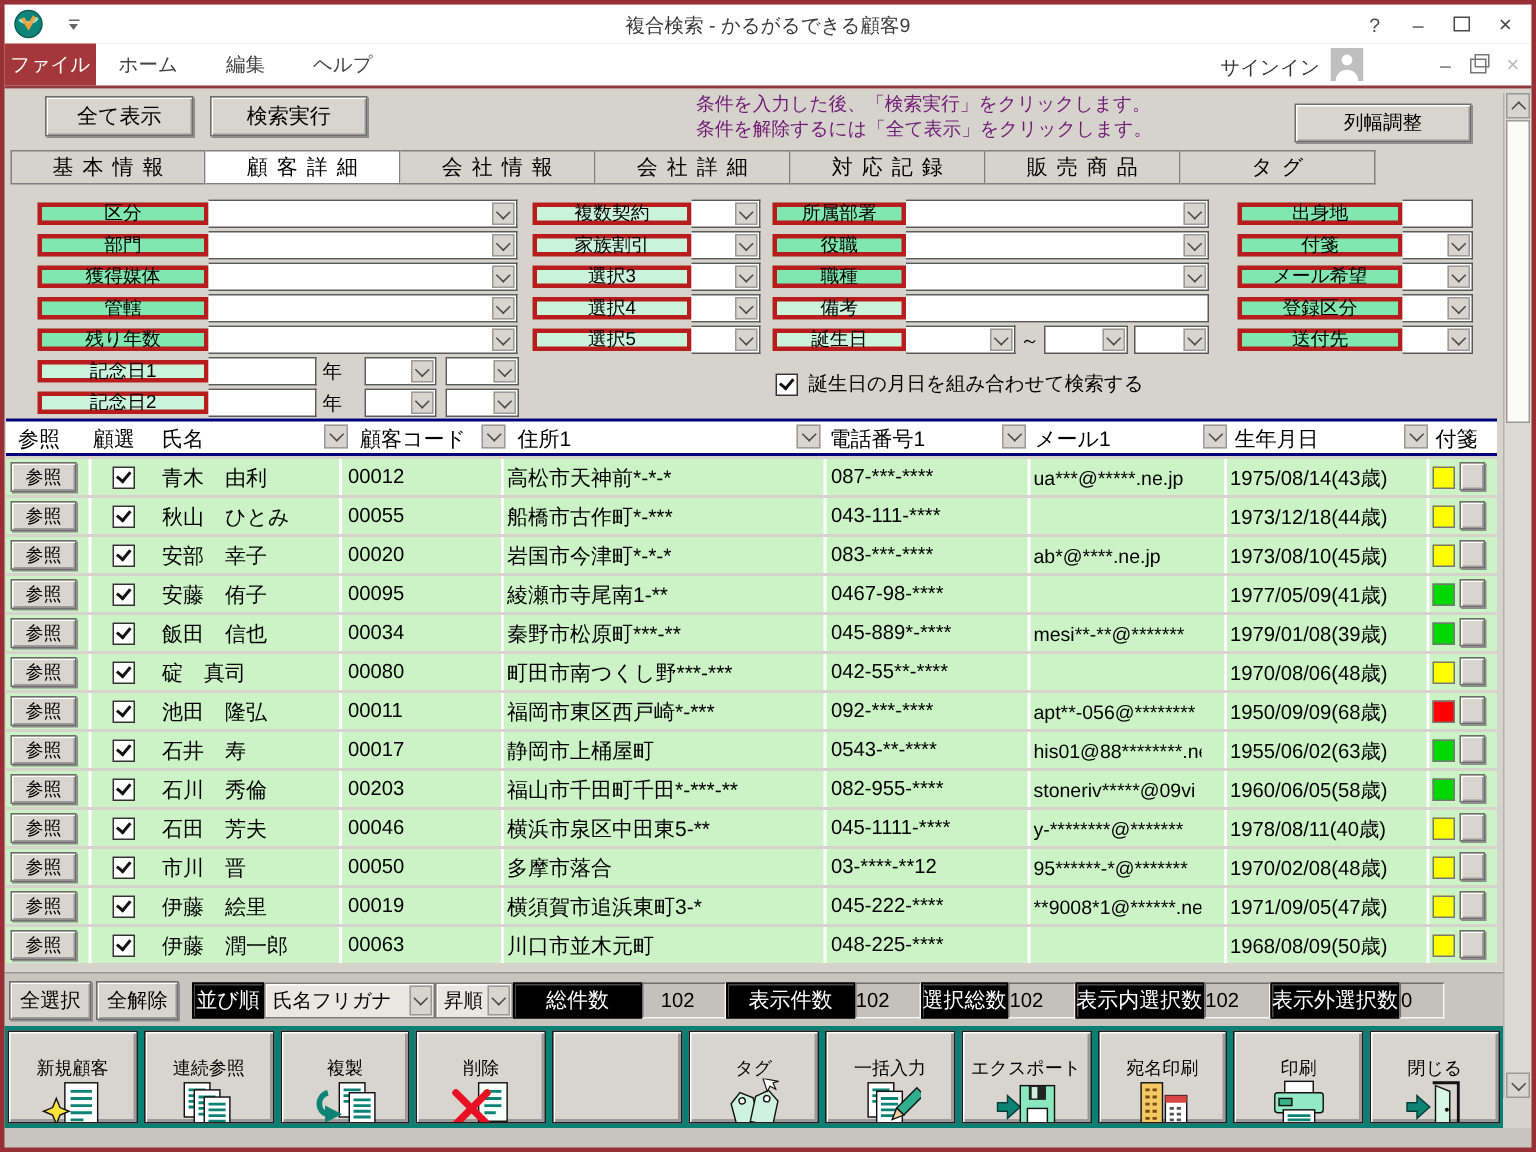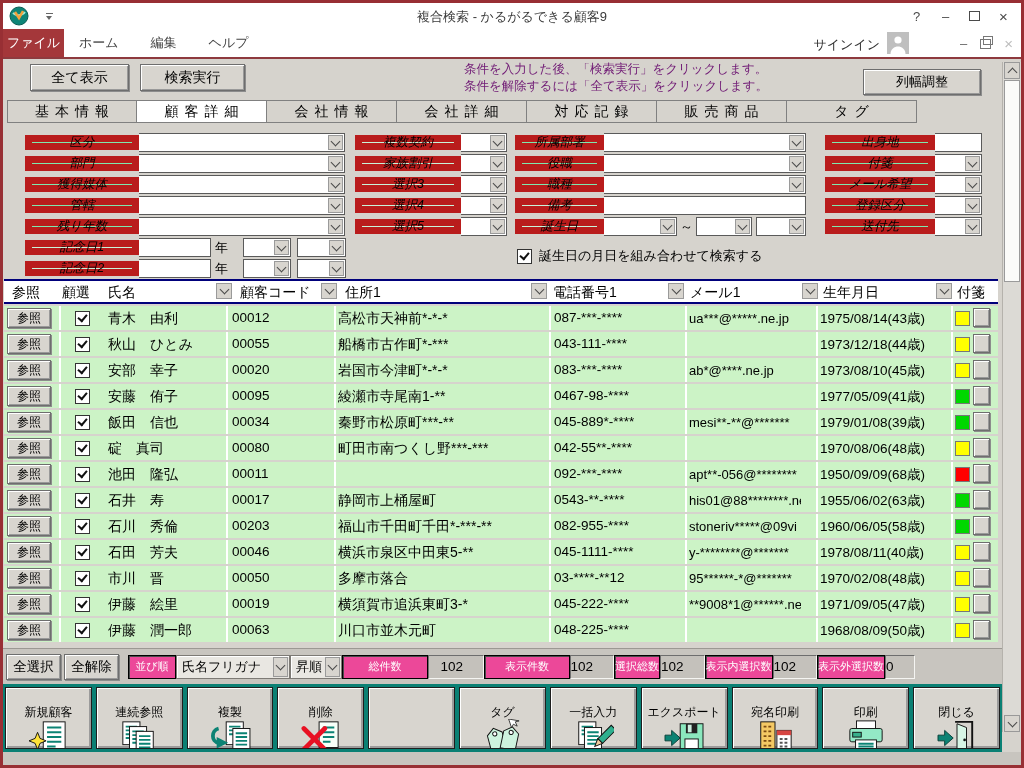--- a/index.html
+++ b/index.html
@@ -46,22 +46,22 @@
   .tab.active{background:#fff;}
 
   
   .filters{position:absolute;left:0;top:123px;width:1024px;height:156px;font-size:12.5px;}
   .fcol{position:absolute;display:flex;flex-direction:column;gap:2px;}
   .fcol.c1{left:25px;top:10px;}
   .fcol.c2{left:355px;top:10px;}
   .fcol.c3{left:515px;top:10px;}
   .fcol.c4{left:825px;top:10px;}
   .f-row{display:flex;height:19px;align-items:center;}
-  .f-label{height:15px;box-sizing:border-box;border:7px solid #b91c1c;background:var(--mint-medium,#7FE7AF);
-    display:flex;align-items:center;justify-content:center;font-style:italic;}
+  .f-label{height:15px;box-sizing:border-box;border:3px solid #b91c1c;background:var(--mint-medium,#7FE7AF);
+    display:flex;align-items:center;justify-content:center;}
   .f-label.light{background:var(--mint-light,#C9F3DA);}
   .f-input{height:19px;box-sizing:border-box;border:1px solid #5A5A5A;border-left:none;background:#fff;position:relative;}
   .f-input.standalone{border-left:1px solid #5A5A5A;}
   .arrow-btn{position:absolute;right:1px;top:1px;bottom:1px;width:15px;background:#D8D5CF;border:1px solid #9a9a9a;
     display:flex;align-items:center;justify-content:center;box-sizing:border-box;}
   .chev{width:6px;height:6px;border-right:1.5px solid #4a4a4a;border-bottom:1.5px solid #4a4a4a;transform:rotate(45deg);margin-top:-3px;}
   .f-year{margin:0 4px;font-size:13px;}
   .f-tilde{margin:0 3px;font-size:13px;}
   .bday-check{position:absolute;left:517px;top:124px;display:flex;gap:7px;align-items:center;font-size:13px;}
   .checkbox{position:relative;width:13px;height:13px;background:#fff;border:1px solid #333;box-sizing:content-box;}
@@ -98,21 +98,21 @@
   .c-date{position:absolute;left:816px;top:4px;width:117px;overflow:hidden;font-size:13.5px;}
   .c-fusen{position:absolute;left:951px;top:5px;width:13px;height:13px;border:1px solid #777;box-sizing:content-box;}
   .c-fbtn{position:absolute;left:969px;top:2px;width:17px;height:19px;}
   .sep{position:absolute;top:0;bottom:0;width:2px;background:#fff;}
   .s1{left:55px;}.s2{left:222px;}.s3{left:330px;}.s4{left:545px;}.s5{left:681px;}.s6{left:812px;}.s7{left:947px;}
 
   
   .statusbar{position:absolute;left:3px;top:648px;width:999px;height:36px;background:#C8C5BF;border-top:1px solid #9b9893;
     display:flex;align-items:center;padding-left:3px;box-sizing:border-box;}
   .sb-btn{width:55px;height:26px;margin-right:3px;font-size:13.5px;}
-  .sb-dark{background:#ec4899;color:#fff;font-size:11px;height:24px;display:flex;align-items:center;justify-content:center;
+  .sb-dark{background:#000000;color:#fff;font-size:14px;height:24px;display:flex;align-items:center;justify-content:center;
     border:1px solid #000;box-shadow:inset 1px 1px 0 #4a4a4a;box-sizing:border-box;white-space:nowrap;}
   .sb-sort{width:48px;margin-left:6px;}
   .sb-combo{height:24px;background:#E9E7E2;border:1px solid #7d7a75;box-shadow:inset 1px 1px 0 #fff;display:flex;align-items:center;
     position:relative;font-size:13px;padding-left:5px;box-sizing:border-box;}
   .combo-sort{width:114px;}
   .combo-order{width:52px;}
   .counter{display:flex;}
   .sb-box{height:24px;background:#C4C1BB;border:1px solid;border-color:#6e6e6e #f5f5f2 #f5f5f2 #6e6e6e;
     display:flex;align-items:center;justify-content:flex-end;padding-right:20px;font-size:13.5px;box-sizing:border-box;}
   .counter:nth-of-type(1){margin-left:6px;}
@@ -625,20 +625,21 @@
         <span class="sep s1"></span>
         <span class="sep s2"></span>
         <span class="sep s3"></span>
         <span class="sep s4"></span>
         <span class="sep s5"></span>
         <span class="sep s6"></span>
         <span class="sep s7"></span>
         <span class="checkbox c-check"></span>
         <span class="c-name">池田　隆弘</span>
         <span class="c-code">00011</span>
+        <span class="c-addr">福岡市東区西戸崎*-***</span>
         <span class="c-phone">092-***-****</span>
         <span class="c-email">apt**-056@********</span>
         <span class="c-date">1950/09/09(68歳)</span>
         <span class="c-fusen" style="background: rgb(255, 0, 0);"></span>
         <button class="btn c-fbtn"></button>
       </div>
 
       <div class="row">
         <button class="btn c-ref">参照</button>
         <span class="sep s1"></span>

